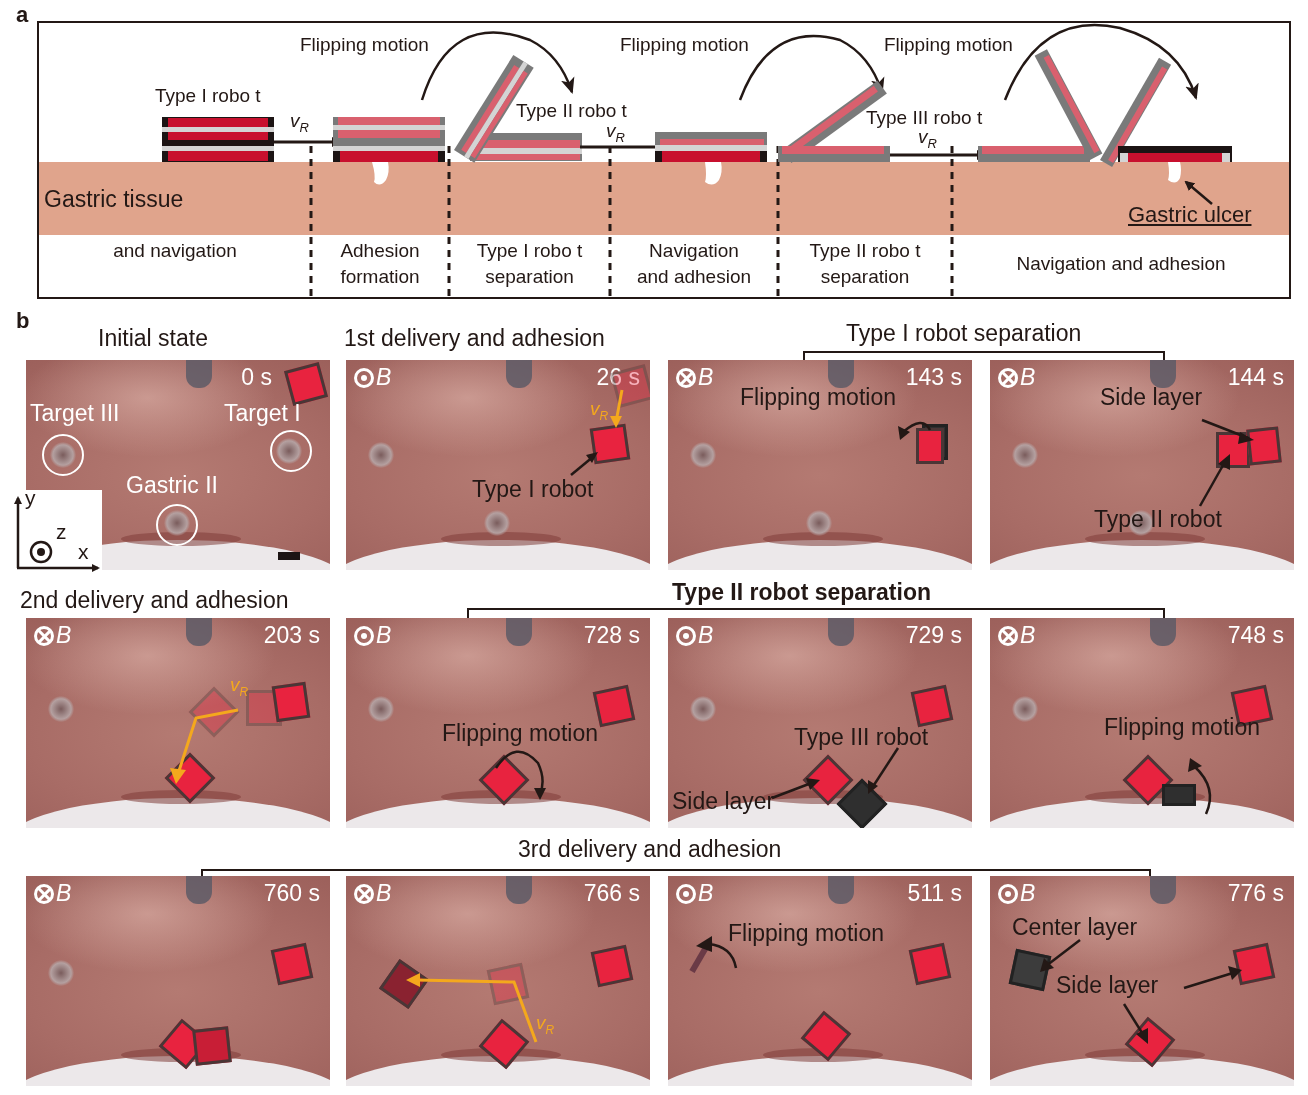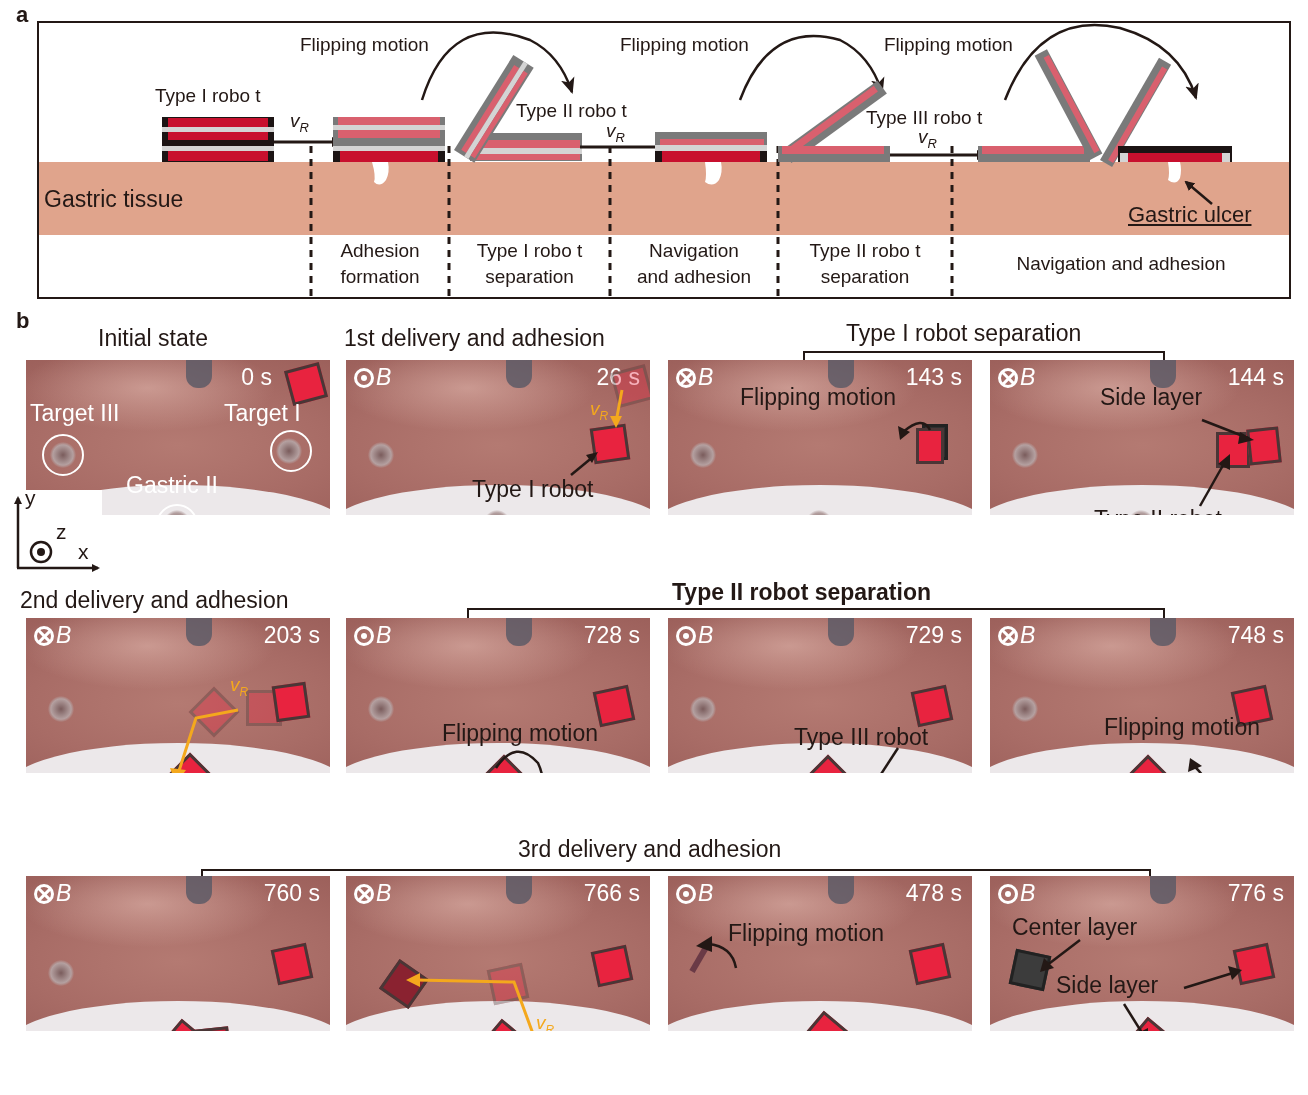--- a/index.html
+++ b/index.html
@@ -2,21 +2,21 @@
 <html><head>
 <meta charset="utf-8">
 <style>
   html, body { margin: 0; padding: 0; background: #ffffff; }
   body { width: 1308px; height: 1095px; position: relative; overflow: hidden;
          font-family: "Liberation Sans", "DejaVu Sans", sans-serif; color: #231815; }
   .abs { position: absolute; }
   .panel-letter { font-weight: bold; font-size: 22px; }
   .diag-text { font-size: 19px; white-space: nowrap; }
   .cap-text { font-size: 19px; text-align: center; line-height: 26px; white-space: nowrap; }
-  .photo { position: absolute; width: 304px; height: 155px; overflow: hidden;
+  .photo { position: absolute; width: 304px; height: 210px; overflow: hidden;
            background:
              radial-gradient(ellipse 60% 40% at 40% 18%, rgba(230,190,180,0.55), rgba(0,0,0,0) 70%),
              radial-gradient(ellipse 90% 70% at 50% 55%, #b47a72 0%, #a86c66 55%, #9b5f5a 100%); }
   .photo .notch { position: absolute; left: 160px; top: -6px; width: 26px; height: 34px;
                   background: #5d5a66; border-radius: 0 0 12px 12px; opacity: .85; }
   .photo .bottom-white { position: absolute; left: -20px; right: -20px; bottom: -60px; height: 90px;
                          background: #ece8ea; border-radius: 50% 50% 0 0; }
   .photo .fold { position: absolute; left: 95px; top: 172px; width: 120px; height: 14px;
                  border-radius: 50%; background: #7f3c38; opacity: .55; }
   .ulcer { position: absolute; width: 26px; height: 26px; border-radius: 50%;
@@ -157,20 +157,21 @@
 <div class="abs diag-text" style="left:155px;top:85px;">Type I robo t</div>
 <div class="abs diag-text" style="left:516px;top:100px;">Type II robo t</div>
 <div class="abs diag-text" style="left:866px;top:107px;">Type III robo t</div>
 <div class="abs diag-text" style="left:290px;top:110px;font-style:italic;"><span>v</span><sub style="font-size:13px;">R</sub></div>
 <div class="abs diag-text" style="left:606px;top:120px;font-style:italic;"><span>v</span><sub style="font-size:13px;">R</sub></div>
 <div class="abs diag-text" style="left:918px;top:126px;font-style:italic;"><span>v</span><sub style="font-size:13px;">R</sub></div>
 <div class="abs" style="left:44px;top:186px;font-size:23px;">Gastric tissue</div>
 <div class="abs" style="left:1128px;top:202px;font-size:22px;text-decoration:underline;">Gastric ulcer</div>
 
 <div class="abs cap-text" style="left:42px;top:238px;width:266px;">
+    <div>and navigation</div>
   </div>
 <div class="abs cap-text" style="left:313px;top:238px;width:134px;">
     <div>Adhesion</div>
     <div>formation</div>
   </div>
 <div class="abs cap-text" style="left:451px;top:238px;width:157px;">
     <div>Type I robo t</div>
     <div>separation</div>
   </div>
 <div class="abs cap-text" style="left:612px;top:238px;width:164px;">
@@ -419,21 +420,21 @@
 </div>
 
 <div class="photo" style="left:668px;top:876px;">
   <div class="notch"></div>
     <div class="bottom-white"></div>
     <div class="fold"></div>
   <div class="field-ind">
       <span class="sym dot"></span>
       <span>B</span>
     </div>
-  <div class="timestamp">478 s</div>
+  <div class="timestamp">511 s</div>
   <div class="robot" style="left:244px;top:70px;transform:rotate(-12deg);"></div>
   <div class="robot" style="left:140px;top:142px;transform:rotate(40deg);"></div>
   <div class="abs" style="left:30px;top:62px;width:6px;height:36px;background:#6a3a46;transform:rotate(30deg);"></div>
   <div class="photo-label" style="left:60px;top:44px;">Flipping motion</div>
   <svg class="abs" style="left:0;top:0" width="304" height="210">
     <path d="M68,92 Q64,70 40,68" fill="none" stroke="#231815" stroke-width="2.5"></path>
       <path d="M44,60 L28,70 L44,76 z" fill="#231815"></path>
   </svg>
 </div>
 

